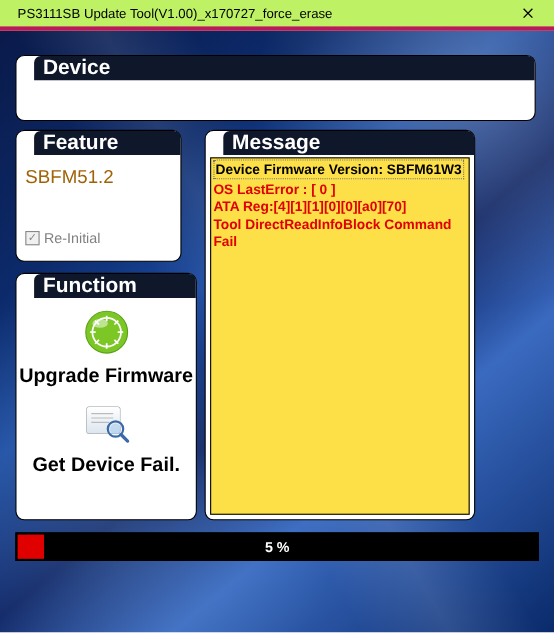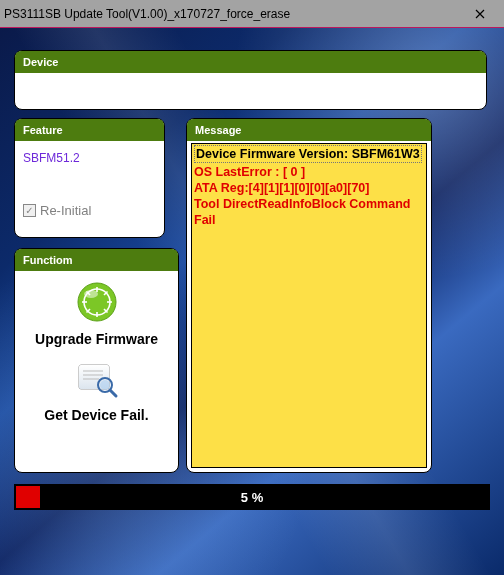--- a/index.html
+++ b/index.html
@@ -7,25 +7,25 @@
     font-family: Tahoma, Arial, sans-serif;
     font-size: 12px;
     background: #fff;
     width: 504px;
     height: 575px;
     overflow: hidden;
     position: relative;
   }
   .titlebar {
     height: 28px;
-    background: #a3a3a3;
-    border-bottom: 1px solid #be185d;
+    background: #bef264;
+    border-bottom: 4px solid #be185d;
     display: flex;
     align-items: center;
-    padding: 0 4px 0 4px;
+    padding: 0 4px 0 16px;
     position: relative;
     z-index: 10;
   }
   .title-text { flex: 1; font-size: 12px; color: #000; }
   .close-btn {
     width: 40px; height: 24px;
     display: flex; align-items: center; justify-content: center;
     font-size: 14px; color: #000; cursor: default;
   }
   .client {
@@ -43,28 +43,29 @@
       linear-gradient(60deg, transparent 40%, rgba(255,255,255,0.1) 50%, transparent 60%);
     pointer-events:none;
   }
   .panel {
     position: absolute;
     background: #fff;
     border: 1px solid #000;
     border-radius: 8px;
   }
   .panel-header {
-    background: #4d7c0f;
+    background: #0f172a;
     color: #fff;
     font-weight: bold;
-    font-size: 11px;
+    font-size: 19px;
     padding: 3px 8px;
     border-top-left-radius: 6px;
     border-top-right-radius: 6px;
     line-height: 16px;
+    margin-left: 16px;
   }
   .device-panel { left: 14px; top: 22px; width: 473px; height: 60px; }
   .device-select-wrap {
     position: absolute;
     left: 4px; right: 4px; top: 30px;
     height: 22px;
     border: 1px solid #000;
     background:#fff;
     display:flex;
   }
@@ -79,36 +80,36 @@
   .device-select-arrow {
     width:18px;
     border-left:1px solid #888;
     background: linear-gradient(#f0f0f0,#d8d8d8);
     display:flex; align-items:center; justify-content:center;
   }
   .device-select-arrow svg { width:8px; height:8px; }
 
   .feature-panel { left: 14px; top: 90px; width: 151px; height: 120px; }
   .feature-body { padding: 10px 8px 6px; }
-  .feature-text { font-size: 12px; color:#6d28d9; margin-bottom: 38px; }
+  .feature-text { font-size: 17px; color:#a16207; margin-bottom: 38px; }
   .reinit {
     display:flex; align-items:center; gap:4px;
     color:#808080; font-size:13px;
   }
   .reinit .cb {
     width:13px; height:13px; border:1px solid #888; background:#f0f0f0;
     display:inline-flex; align-items:center; justify-content:center;
     font-size:10px; color:#888; line-height:1;
   }
 
   .function-panel { left:14px; top:220px; width:165px; height:225px; background:#fff; }
   .func-body { padding: 6px 0 0; text-align:center; }
   .func-item { margin-bottom: 14px; }
   .func-icon { width:42px; height:42px; margin: 4px auto 8px; }
-  .func-label { font-size:14px; font-weight:bold; color:#000; }
+  .func-label { font-size:18px; font-weight:bold; color:#000; }
 
   .message-panel { left:186px; top:90px; width:246px; height:355px; }
   .msg-body {
     position:absolute; left:4px; right:4px; top:24px; bottom:4px;
     border:1px solid #000; background:#fde047;
     padding:1px 2px;
     font-size:12.5px;
     font-weight:bold;
     line-height:16px;
     overflow:hidden;

